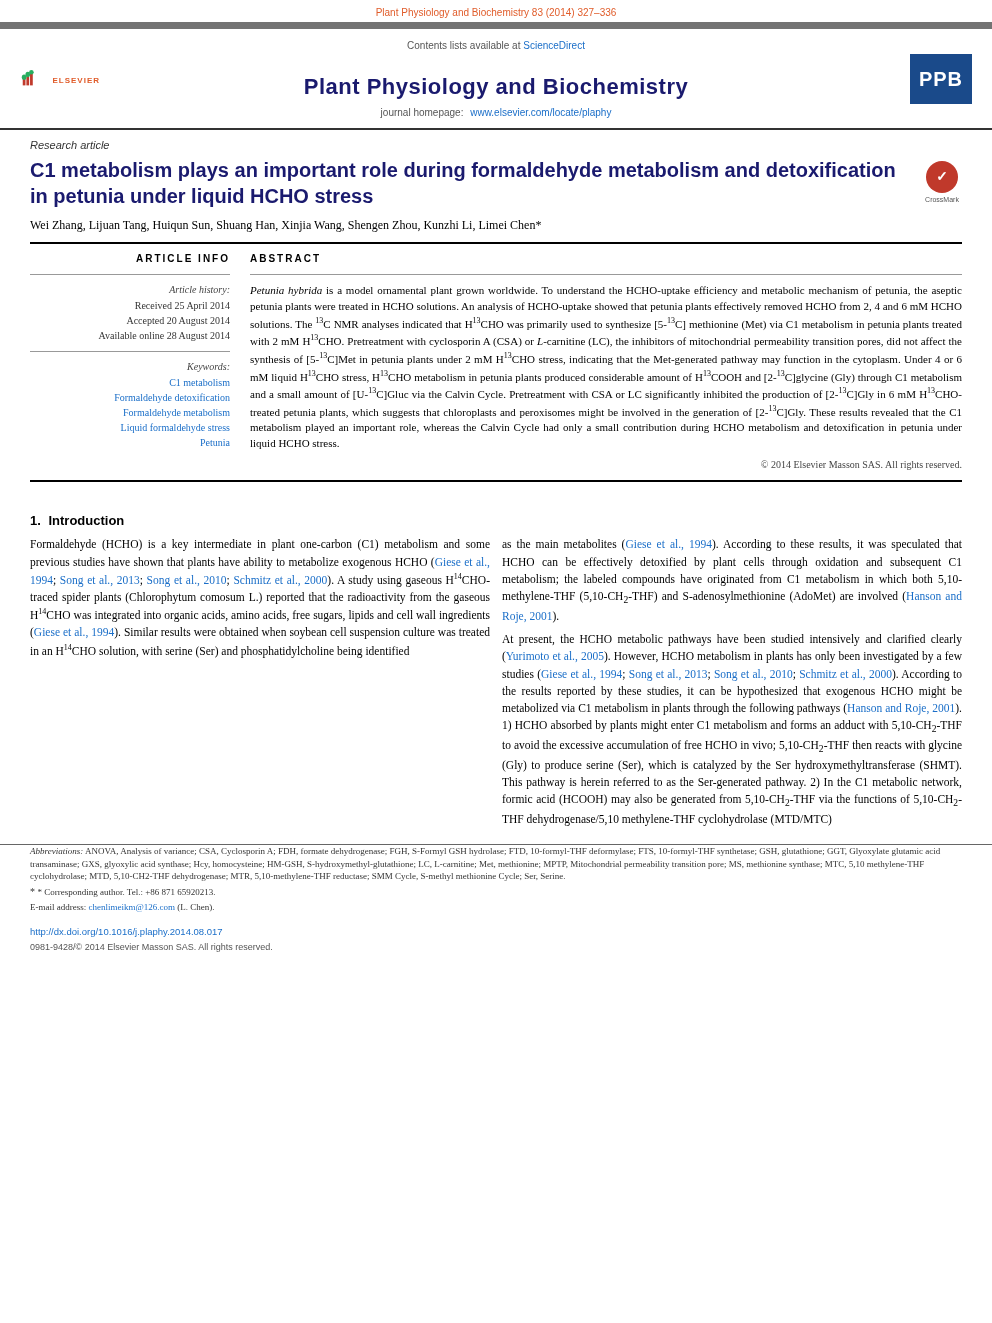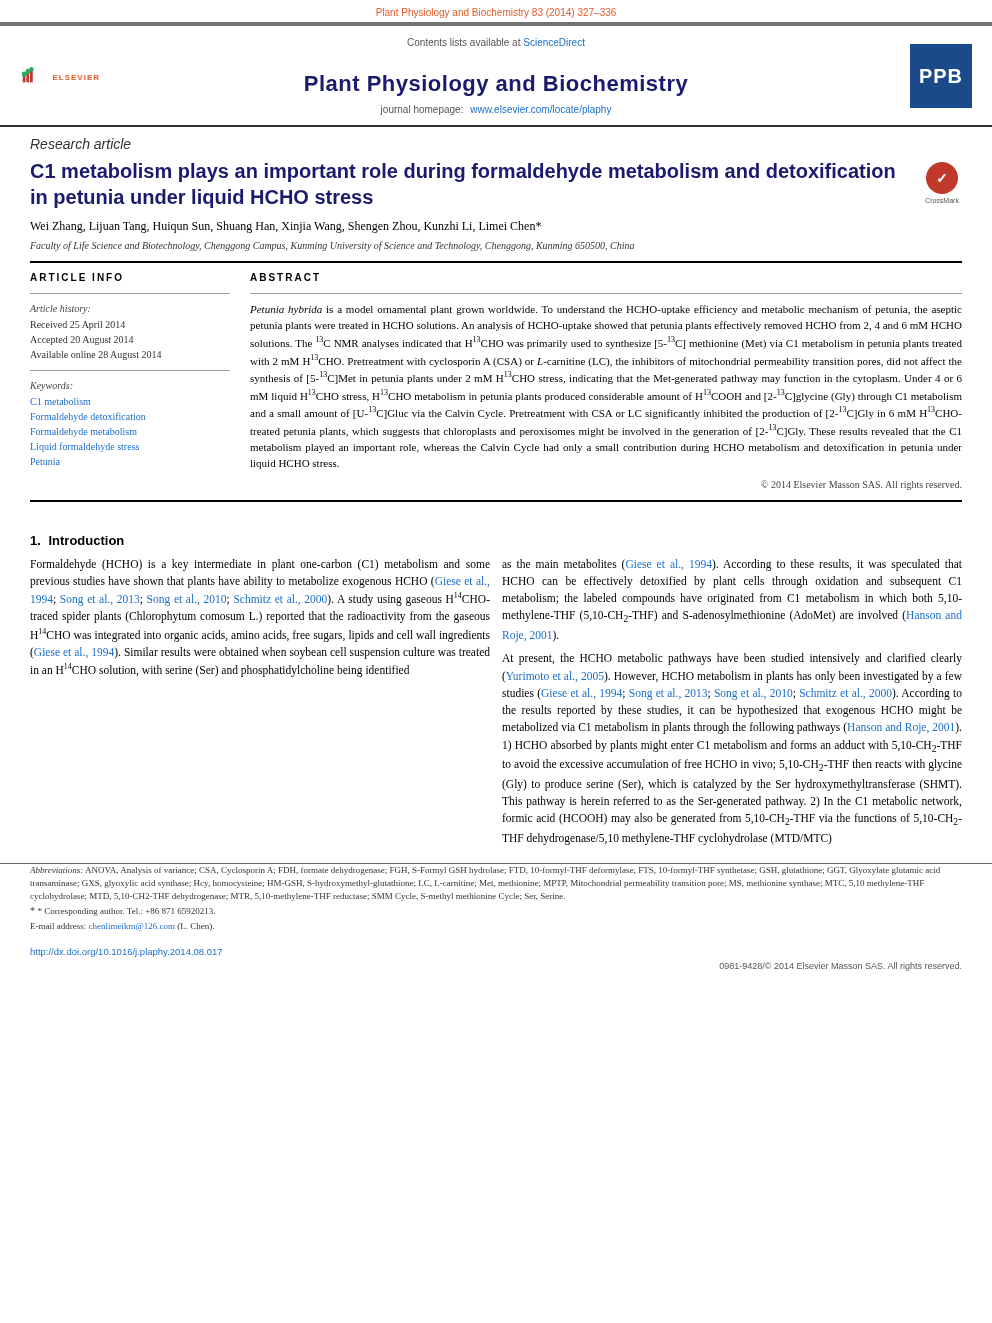--- a/index.html
+++ b/index.html
@@ -18,21 +18,21 @@
       background: #fff;
       padding: 0;
     }
 
     
     .journal-top-bar {
       text-align: center;
       font-size: 10px;
       color: #e05c2a;
       padding: 6px 0 2px 0;
-      border-bottom: 4px solid #737373;
+      border-bottom: 7px solid #737373;
       font-family: Arial, sans-serif;
     }
 
     
     .journal-header {
       display: flex;
       align-items: center;
       justify-content: space-between;
       padding: 10px 20px 8px 20px;
       border-bottom: 2px solid #333;
@@ -76,36 +76,36 @@
     .journal-header-right {
       width: 80px;
       display: flex;
       align-items: center;
       justify-content: flex-end;
     }
 
     
     .ppb-logo {
       width: 62px;
-      height: 64px;
+      height: 50px;
       background: #1a4a8a;
       color: #fff;
       font-size: 20px;
       font-weight: bold;
       font-family: Arial, sans-serif;
       display: flex;
       align-items: center;
       justify-content: center;
       letter-spacing: 1px;
     }
 
     
     .research-article-label {
       padding: 8px 30px 4px 30px;
-      font-size: 14px;
+      font-size: 11px;
       color: #333;
       font-family: Arial, sans-serif;
       font-style: italic;
     }
 
     
     .article-section {
       padding: 0 30px;
     }
 
@@ -181,20 +181,21 @@
     
     .two-col {
       display: flex;
       gap: 20px;
       margin: 8px 0;
     }
 
     .col-left {
       width: 200px;
       flex-shrink: 0;
+      text-align: right;
     }
 
     .col-right {
       flex: 1;
     }
 
     
     .section-header {
       font-size: 10px;
       font-family: Arial, sans-serif;
@@ -315,21 +316,20 @@
       color: #1a6ec8;
       padding: 4px 30px 2px 30px;
       font-family: Arial, sans-serif;
     }
 
     .bottom-issn-line {
       font-size: 9px;
       color: #555;
       padding: 0 30px 8px 30px;
       font-family: Arial, sans-serif;
-      text-align: right;
     }
 
     
     .elsevier-logo-block {
       display: flex;
       align-items: center;
       gap: 16px;
     }
 
     .elsevier-tree {
@@ -391,23 +391,20 @@
       <div class="article-main-title">C1 metabolism plays an important role during formaldehyde metabolism and detoxification in petunia under liquid HCHO stress</div>
       <div class="crossmark-badge">
         <div class="crossmark-circle">✓</div>
         <span style="font-size:7px; color:#555; font-family:Arial,sans-serif; text-align:center;">CrossMark</span>
       </div>
     </div>
 
     <div class="authors-line">
       <span>Wei Zhang, Lijuan Tang, Huiqun Sun, Shuang Han, Xinjia Wang, Shengen Zhou, Kunzhi Li, Limei Chen*</span>
     </div>
-    <div class="affiliation-line">
-      <span>Faculty of Life Science and Biotechnology, Chenggong Campus, Kunming University of Science and Technology, Chenggong, Kunming 650500, China</span>
-    </div>
 
     <hr class="divider-thick">
 
     <div class="two-col">
 
       <div class="col-left">
         <div class="section-header">ARTICLE INFO</div>
         <hr class="divider">
 
         <div class="info-label">Article history:</div>

